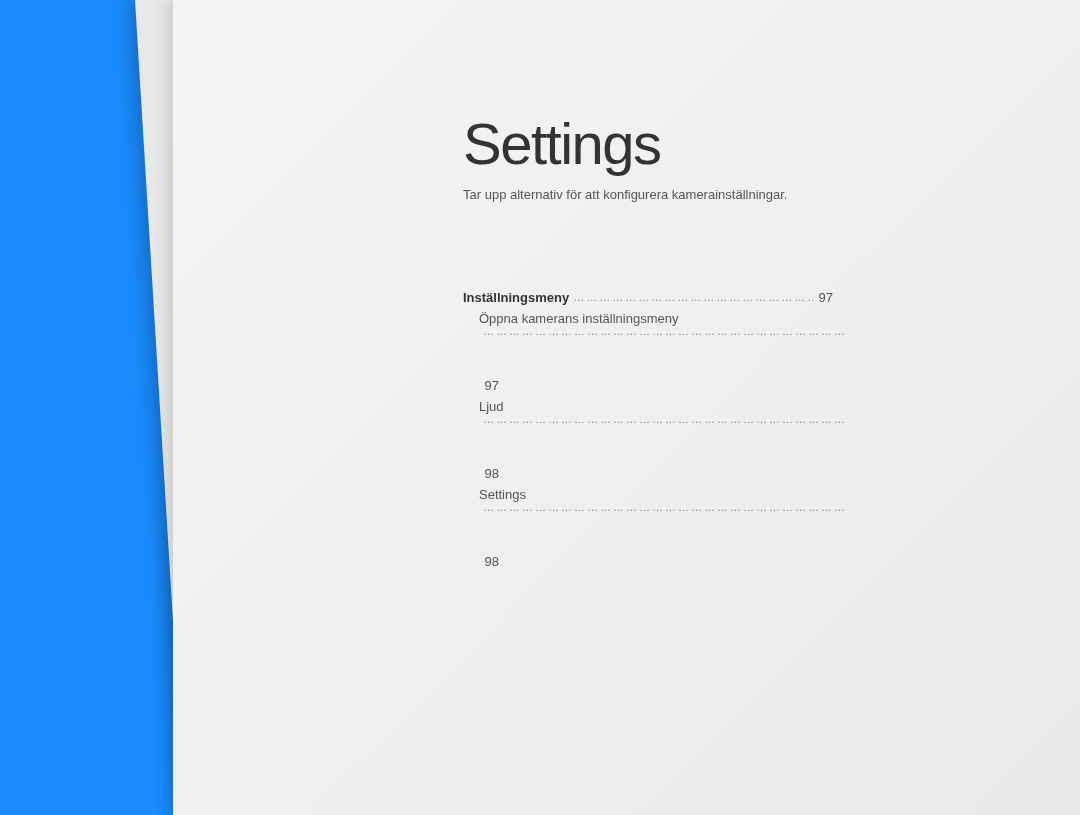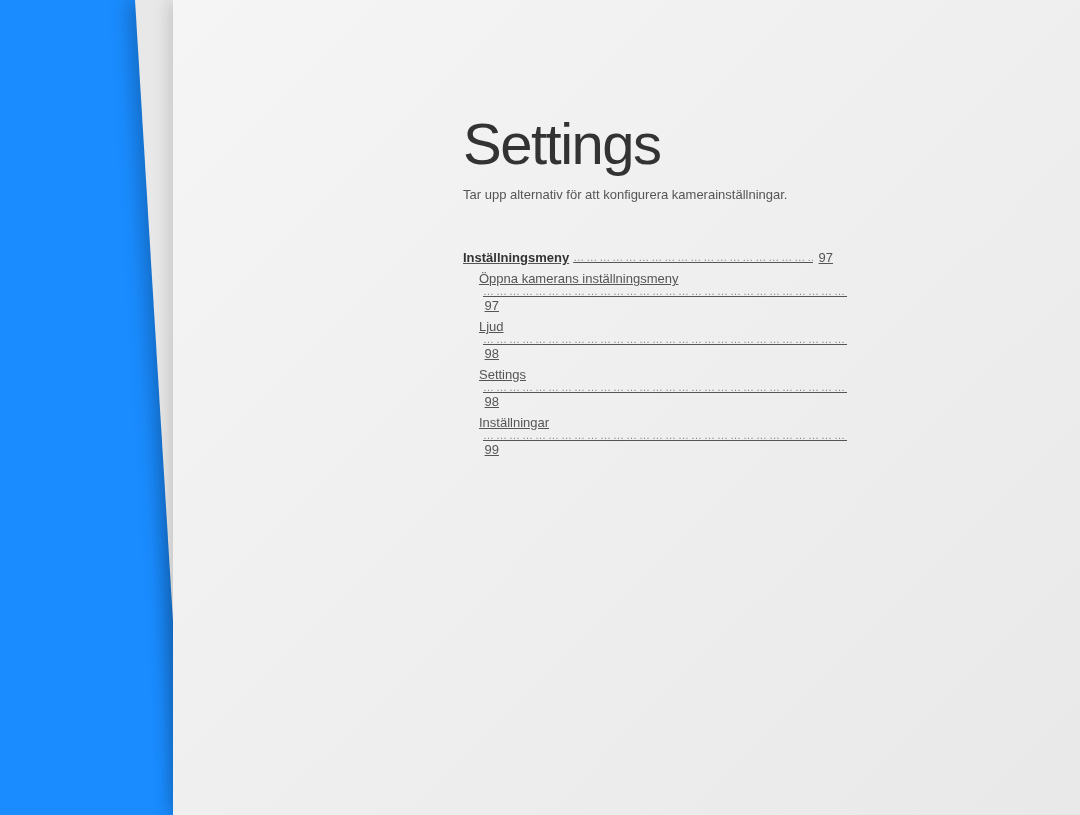--- a/index.html
+++ b/index.html
@@ -51,21 +51,20 @@
     }
     .toc {
       width: 370px;
     }
     .toc-row {
       display: flex;
       align-items: baseline;
       margin-bottom: 6px;
       font-size: 13px;
       color: #555555;
-      text-decoration: underline;
     }
     .toc-row.section .toc-label {
       font-weight: 600;
       color: #333333;
     }
     .toc-row.sub {
       padding-left: 16px;
       flex-direction: column;
     }
     .toc-label {
@@ -84,20 +83,21 @@
       top: -1px;
     }
     .toc-leader::before {
       content: "…………………………………………………………………………";
     }
     .toc-page {
       flex: 0 0 auto;
       color: #555555;
       min-width: 20px;
       text-align: right;
+      margin-top: 40px;
     }
   </style>
 </head>
 <body>
 
 <div class="page-behind"></div>
 
 <div class="page-front">
   <h1 class="title">Settings</h1>
   <p class="subtitle">Tar upp alternativ för att konfigurera kamerainställningar.</p>
@@ -116,19 +116,14 @@
     <div class="toc-row sub">
       <span class="toc-label">Ljud</span>
       <span class="toc-leader"></span>
       <span class="toc-page">98</span>
     </div>
     <div class="toc-row sub">
       <span class="toc-label">Settings</span>
       <span class="toc-leader"></span>
       <span class="toc-page">98</span>
     </div>
-    <div class="toc-row sub">
-      <span class="toc-label">Inställningar</span>
-      <span class="toc-leader"></span>
-      <span class="toc-page">99</span>
-    </div>
   </div>
 </div>
 
 </body></html>

